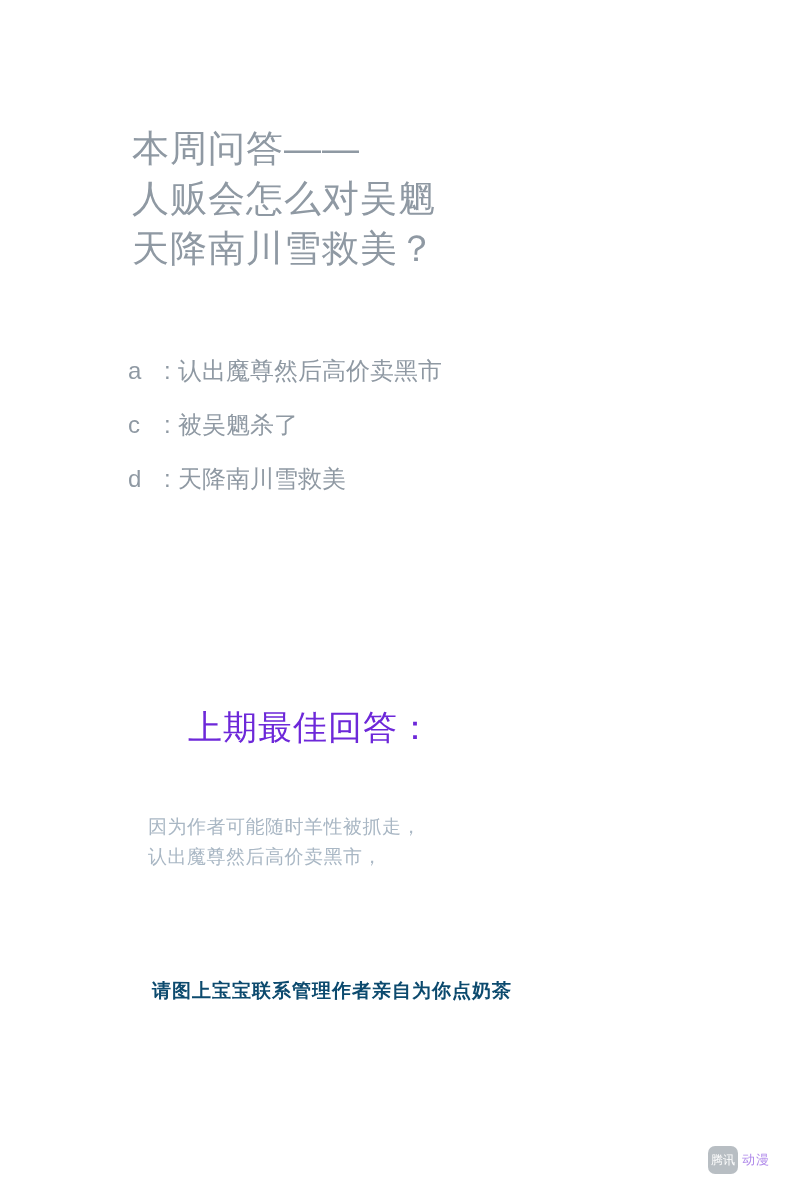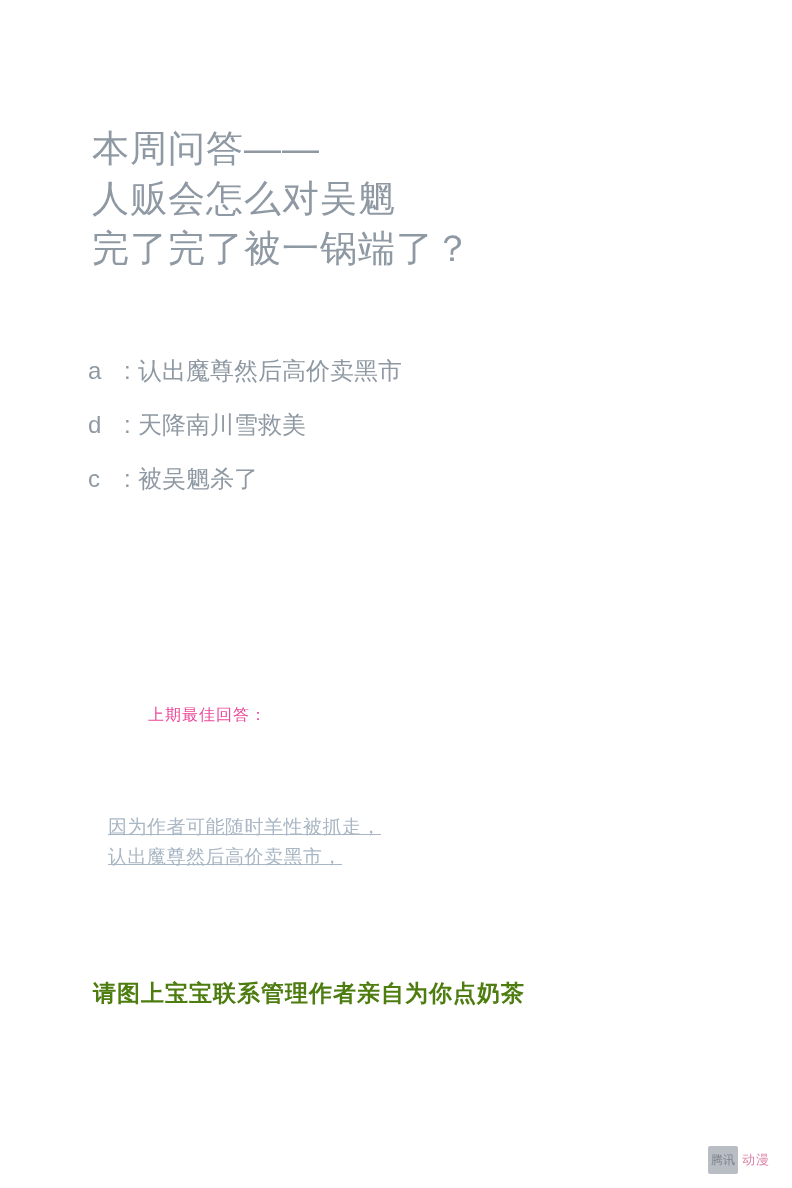--- a/index.html
+++ b/index.html
@@ -11,20 +11,21 @@
     width: 792px;
     height: 1188px;
     position: relative;
     font-family: "Liberation Sans", sans-serif;
     overflow: hidden;
   }
   .page {
     position: absolute;
     inset: 0;
     background: #ffffff;
+    margin-left: 40px;
   }
   .question-block {
     position: absolute;
     left: 92px;
     top: 124px;
     width: 640px;
   }
   .question-line {
     font-size: 37px;
     line-height: 50px;
@@ -49,93 +50,92 @@
     min-width: 36px;
   }
   .option-colon {
     display: inline-block;
     width: 14px;
   }
   .best-answer-title {
     position: absolute;
     left: 148px;
     top: 705px;
-    font-size: 16px;
-    color: #ec4899;
+    font-size: 34px;
+    color: #6d28d9;
     letter-spacing: 1px;
     white-space: nowrap;
     font-family: Liberation Mono, monospace;
   }
   .note-block {
     position: absolute;
     left: 108px;
     top: 812px;
     width: 600px;
   }
   .note-line {
     font-size: 19px;
     line-height: 30px;
     color: #a9b7c4;
     letter-spacing: 0.5px;
     white-space: nowrap;
-    text-decoration: underline;
   }
   .footer-note {
     position: absolute;
-    left: 93px;
+    left: 112px;
     top: 978px;
-    font-size: 23px;
+    font-size: 19px;
     font-weight: bold;
-    color: #4d7c0f;
+    color: #0c4a6e;
     letter-spacing: 1px;
     white-space: nowrap;
   }
   .watermark {
     position: absolute;
     right: 22px;
     bottom: 14px;
     display: flex;
     align-items: center;
     gap: 4px;
     opacity: 0.55;
   }
   .watermark-badge {
     background: #7f8a93;
-    color: #0f172a;
+    color: #ffffff;
     font-size: 12px;
     padding: 8px 3px;
-    border-radius: 2px;
+    border-radius: 7px;
     line-height: 1;
   }
   .watermark-text {
-    color: #be185d;
+    color: #6d28d9;
     font-size: 13px;
     letter-spacing: 1px;
   }
 </style>
 </head>
 <body>
 
 <div class="page">
 
   <div class="question-block">
     <div class="question-line">本周问答——</div>
     <div class="question-line">人贩会怎么对吴魍</div>
-    <div class="question-line">完了完了被一锅端了？</div>
+    <div class="question-line">天降南川雪救美？</div>
   </div>
 
   <div class="options-block">
     <div class="option-row">
       <span class="option-key">a</span><span class="option-colon">:</span><span>认出魔尊然后高价卖黑市</span>
     </div>
     <div class="option-row">
-      <span class="option-key">d</span><span class="option-colon">:</span><span>天降南川雪救美</span>
+      <span class="option-key">c</span><span class="option-colon">:</span><span>被吴魍杀了</span>
     </div>
     <div class="option-row">
-      <span class="option-key">c</span><span class="option-colon">:</span><span>被吴魍杀了</span>
+      <span class="option-key">d</span><span class="option-colon">:</span><span>天降南川雪救美</span>
     </div>
   </div>
 
   <div class="best-answer-title">上期最佳回答：</div>
 
   <div class="note-block">
     <div class="note-line">因为作者可能随时羊性被抓走，</div>
     <div class="note-line">认出魔尊然后高价卖黑市，</div>
   </div>
 

